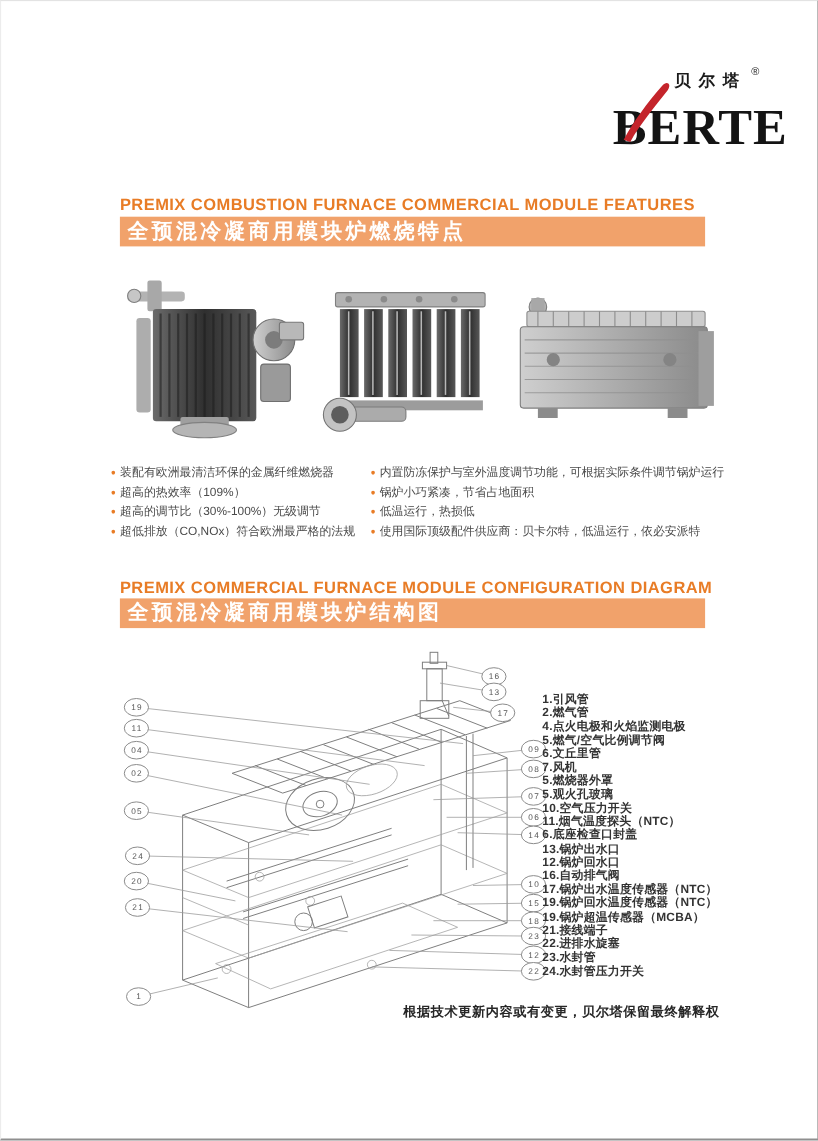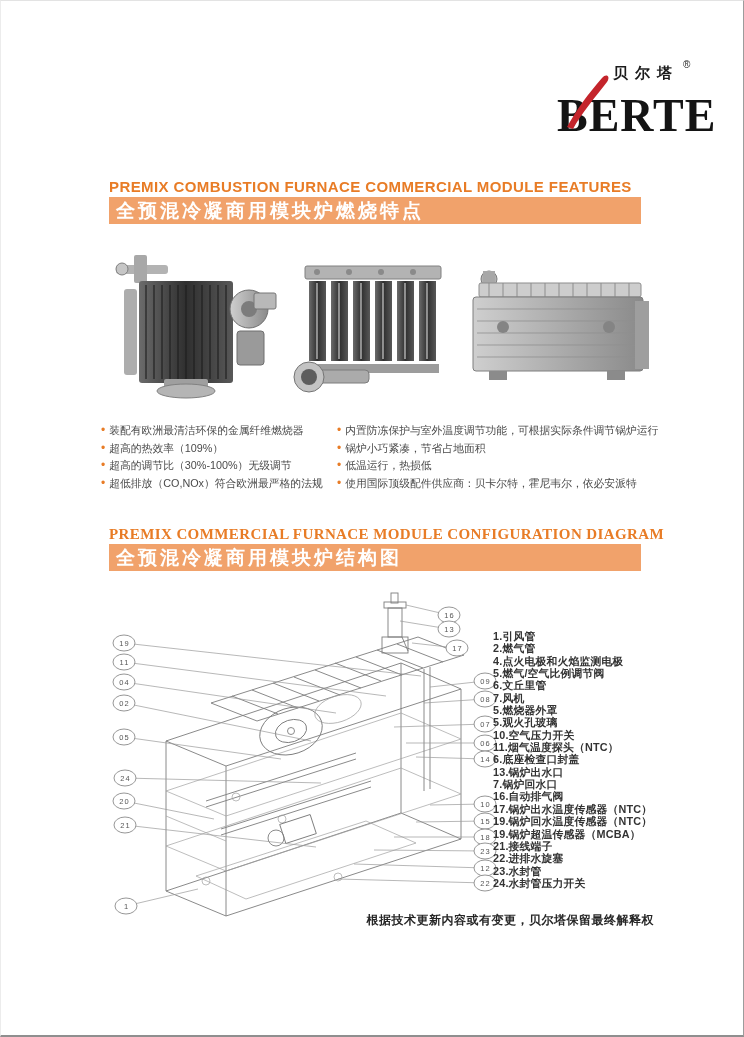--- a/index.html
+++ b/index.html
@@ -10,21 +10,21 @@
     border-top:1px solid #e3e3e3;border-left:1px solid #ececec;
   }
   
   .logo{position:absolute;top:50px;right:28px;width:160px;height:90px;margin-left:42px;}
   
   .section-header{
     position:absolute;left:108px;color:#e87c26;font-weight:bold;
     font-size:15px;letter-spacing:.4px;white-space:nowrap;
   }
   #features-header{top:177px;}
-  #structure-header{top:525px;font-family:Liberation Serif, serif;}
+  #structure-header{top:525px;}
   .banner{
     position:absolute;left:108px;width:532px;height:27px;background:#f1a26b;
     color:#ffffff;font-weight:bold;font-size:19px;letter-spacing:3px;
     line-height:27px;padding-left:7px;box-sizing:border-box;white-space:nowrap;
   }
   #features-banner{top:196px;}
   #structure-banner{top:543px;}
   
   .photo{position:absolute;}
   #photo-1{left:105px;top:250px;}
@@ -201,21 +201,21 @@
       <div class="bullet-row">
         <span class="dot">•</span>
         <span>锅炉小巧紧凑，节省占地面积</span>
       </div>
       <div class="bullet-row">
         <span class="dot">•</span>
         <span>低温运行，热损低</span>
       </div>
       <div class="bullet-row">
         <span class="dot">•</span>
-        <span>使用国际顶级配件供应商：贝卡尔特，霍尼韦尔，依必安派特</span>
+        <span>使用国际顶级配件供应商：贝卡尔特，低温运行，依必安派特</span>
       </div>
     </div>
 
   <div class="section-header" id="structure-header">PREMIX COMMERCIAL FURNACE MODULE CONFIGURATION DIAGRAM</div>
   <div class="banner" id="structure-banner">全预混冷凝商用模块炉结构图</div>
 
   <svg id="diagram" width="420" height="330" viewBox="0 0 420 330">
     <g class="wire">
 
       <rect x="305" y="2" width="7" height="10" class="wire"></rect>
@@ -394,21 +394,21 @@
       <div class="part-line">4.点火电极和火焰监测电极</div>
       <div class="part-line">5.燃气/空气比例调节阀</div>
       <div class="part-line">6.文丘里管</div>
       <div class="part-line">7.风机</div>
       <div class="part-line">5.燃烧器外罩</div>
       <div class="part-line">5.观火孔玻璃</div>
       <div class="part-line">10.空气压力开关</div>
       <div class="part-line">11.烟气温度探头（NTC）</div>
       <div class="part-line">6.底座检查口封盖</div>
       <div class="part-line">13.锅炉出水口</div>
-      <div class="part-line">7.锅炉回水口</div>
+      <div class="part-line">12.锅炉回水口</div>
       <div class="part-line">16.自动排气阀</div>
       <div class="part-line">17.锅炉出水温度传感器（NTC）</div>
       <div class="part-line">19.锅炉回水温度传感器（NTC）</div>
       <div class="part-line">19.锅炉超温传感器（MCBA）</div>
       <div class="part-line">21.接线端子</div>
       <div class="part-line">22.进排水旋塞</div>
       <div class="part-line">23.水封管</div>
       <div class="part-line">24.水封管压力开关</div>
     </div>
 

